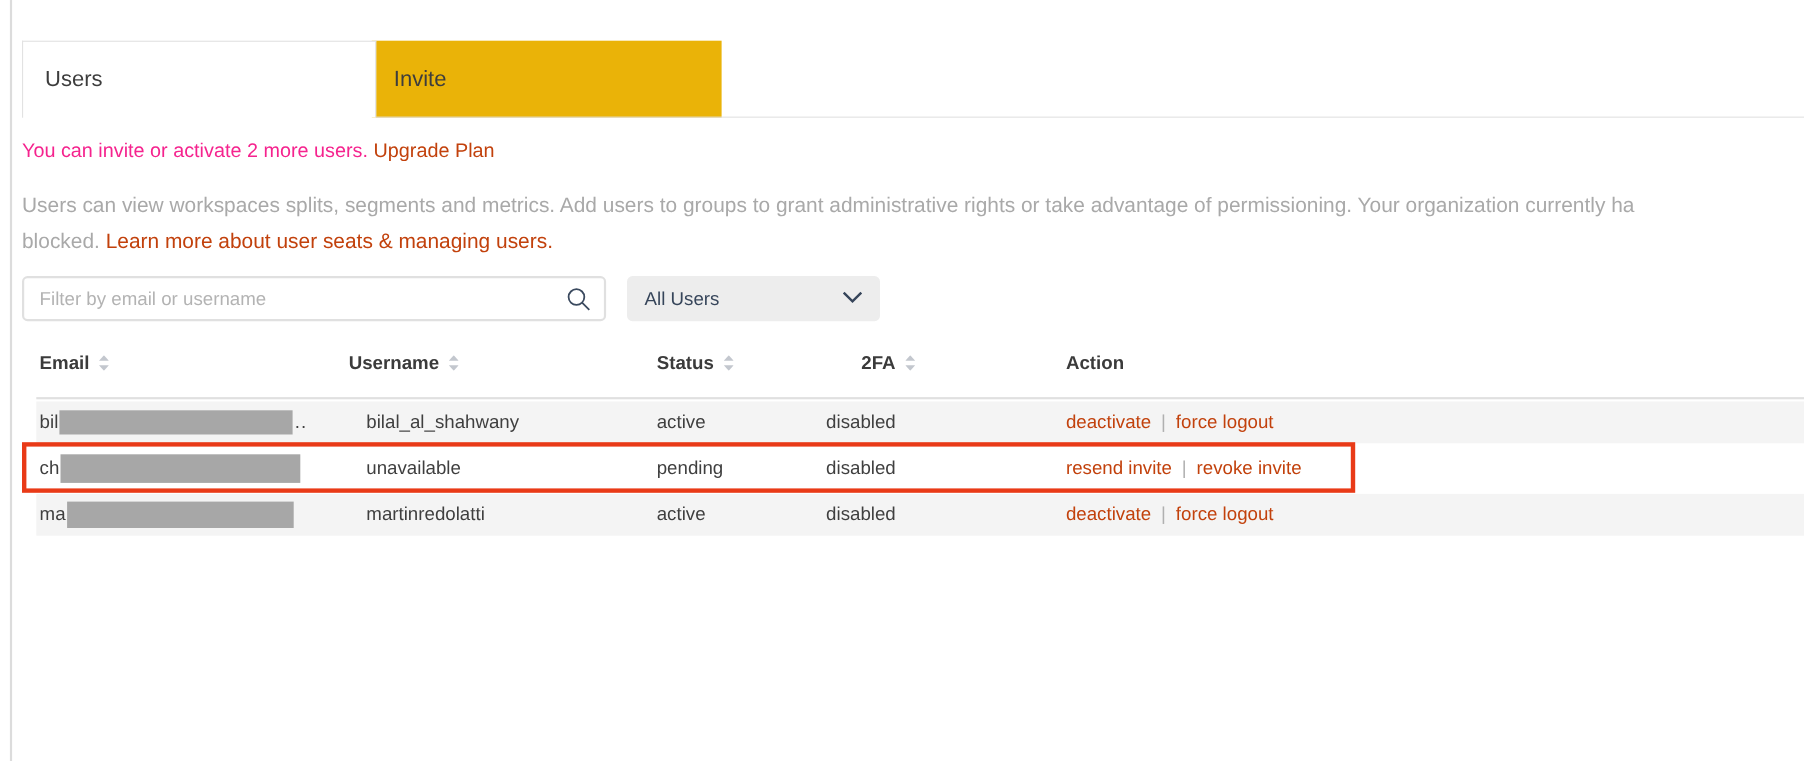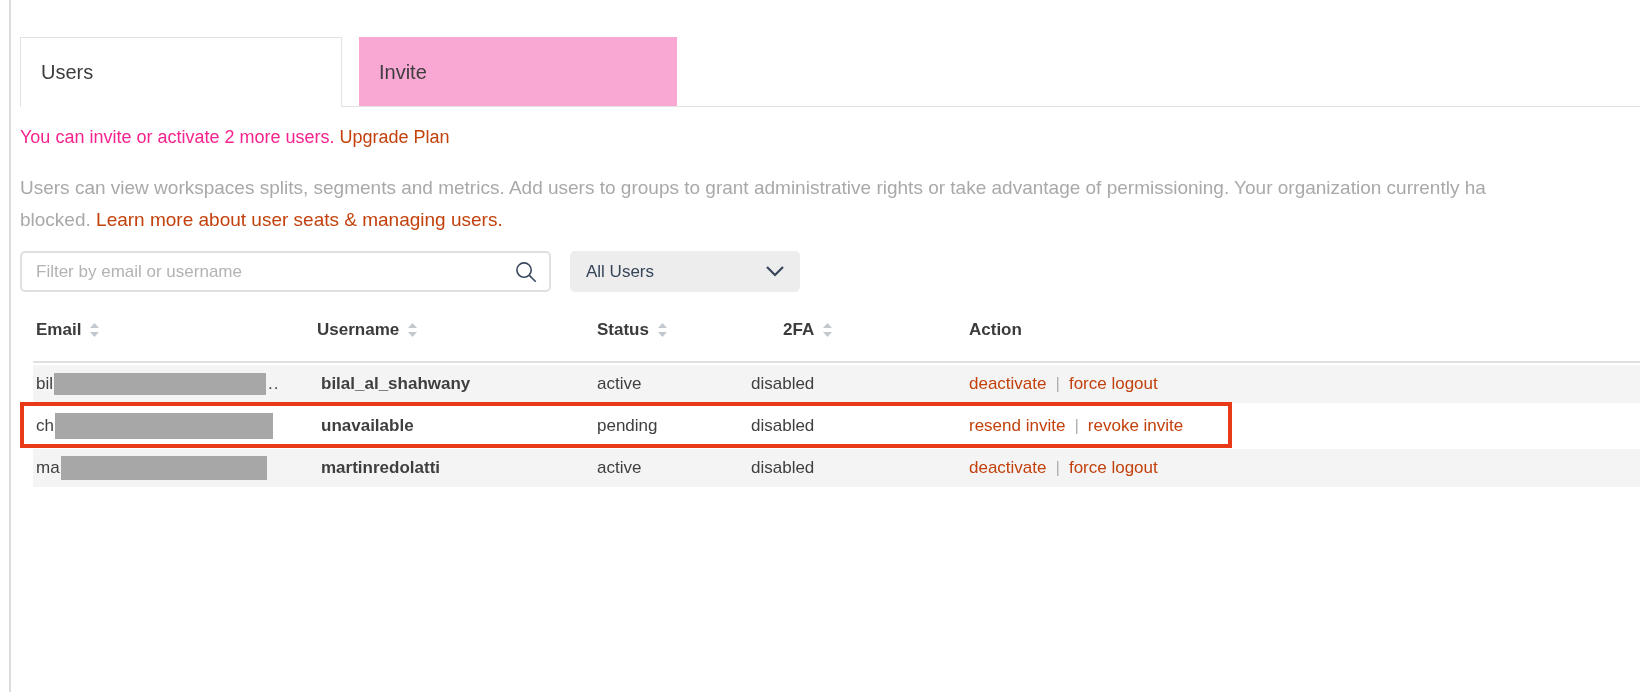--- a/index.html
+++ b/index.html
@@ -8,21 +8,21 @@
     position:relative; width:1640px; height:692px; overflow:hidden;
     font-family:"Liberation Sans", sans-serif; background:#ffffff; color:#3f3f3f;border-radius:10px;
   }
   .left-rule { position:absolute; left:9px; top:0; width:2px; height:692px; background:#dcdcdc; }
 
   
   .tab { position:absolute; top:37px; height:70px; display:flex; align-items:center;
          font-size:20px; color:#3d3d3d; cursor:pointer; }
   .tab-users { left:20px; width:322px; background:#fff; border:1px solid #e2e2e2; border-bottom:none;
                padding-left:20px; z-index:2; }
-  .tab-invite { left:359px; width:318px; background:#f9a8d4; padding-left:20px; }
+  .tab-invite { left:338px; width:318px; background:#eab308; padding-left:20px; }
   .tab-underline { position:absolute; left:342px; top:106px; width:1298px; height:1px; background:#e2e2e2; }
 
   
   .notice { position:absolute; left:20px; top:123px; font-size:18px; line-height:28px; }
   .notice .msg { color:#f5238e; }
   a.blue { color:#c2410c; text-decoration:none; cursor:pointer; }
 
   
   .desc { position:absolute; left:20px; top:172px; font-size:19px; line-height:32px;
           color:#a9a9a9; white-space:nowrap; }
@@ -48,21 +48,21 @@
   .th-email { left:36px; } .th-username { left:317px; } .th-status { left:597px; }
   .th-2fa { left:783px; } .th-action { left:969px; cursor:default; }
   .sort-ic { display:inline-flex; }
   .hdr-divider { position:absolute; left:33px; top:361px; width:1607px; height:2px; background:#e0e0e0; }
 
   
   .row { position:absolute; left:33px; width:1607px; height:38px; font-size:17px; }
   .row.shade { background:#f4f4f4; }
   .row-1 { top:365px; } .row-2 { top:407px; background:#fff; } .row-3 { top:449px; }
   .cell { position:absolute; top:0; height:38px; display:flex; align-items:center; color:#3f3f3f; }
-  .c-email { left:3px; } .c-username { left:288px;font-weight:bold; } .c-status { left:564px; }
+  .c-email { left:3px; } .c-username { left:300px; } .c-status { left:564px; }
   .c-2fa { left:718px; } .c-action { left:936px; }
   .redaction { display:inline-block; background:#a7a7a7; margin-left:1px; }
   .red-1 { width:212px; height:22px; } .red-2 { width:218px; height:26px; } .red-3 { width:206px; height:24px; }
   .email-suffix { margin-left:2px; letter-spacing:1px; }
   .pipe { color:#b0b0b0; margin:0 9px; }
   .action-link { font-size:17px; }
 
   
   .highlight-box { position:absolute; left:20px; top:402px; width:1212px; height:46px;
                    border:4px solid #e93a17; z-index:6; pointer-events:none; }

